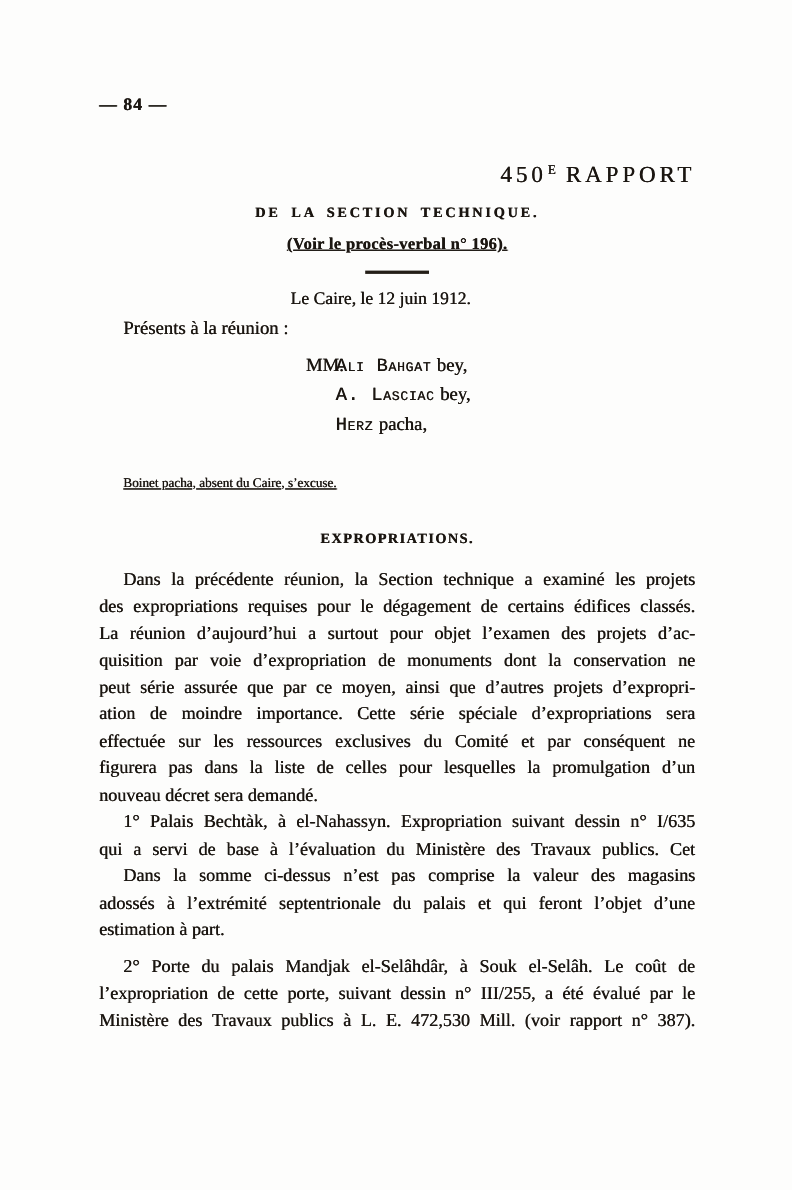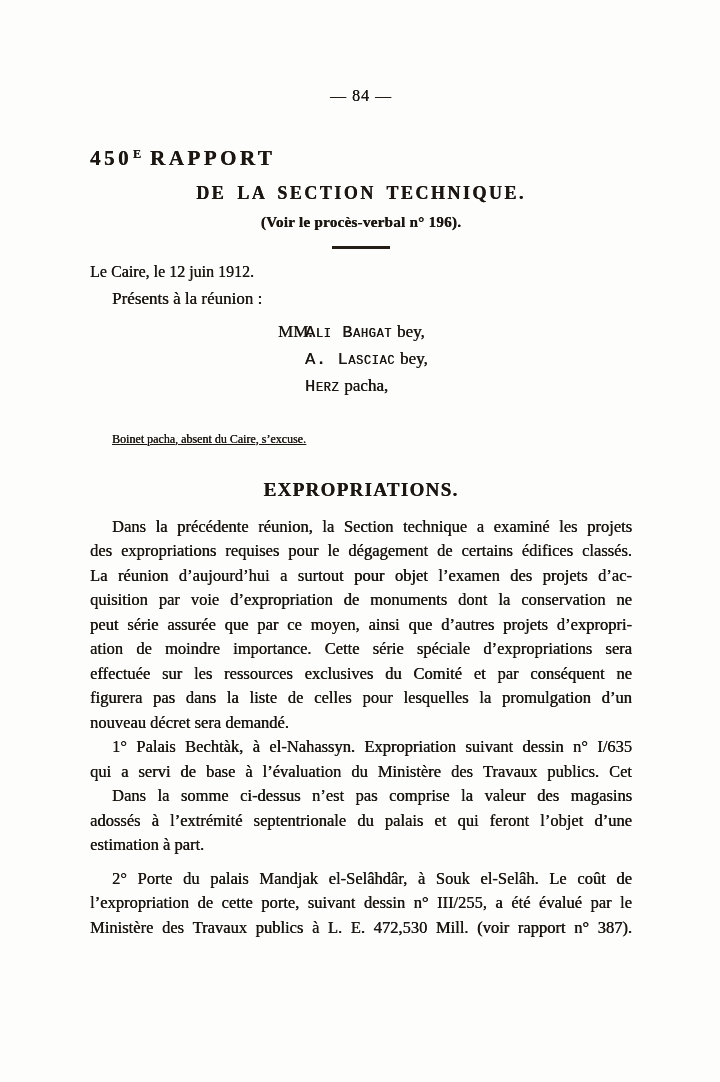--- a/index.html
+++ b/index.html
@@ -9,53 +9,53 @@
     box-sizing:border-box;
     padding-top:86px;
     background:#fdfdfc;
     color:#1b1611;
     font-family:"Liberation Serif","DejaVu Serif",serif;
     text-shadow:0.35px 0 0 currentColor; 
     overflow:hidden;
   }
   .content{margin-left:90px;margin-right:88px;width:542px;}
 
-  .page-number{height:20px;line-height:20px;text-align:center;
-    font-weight:normal;font-size:16px;letter-spacing:1px;}
-
-  .report-title{margin:36px 0 0;height:24px;line-height:24px;text-align:left;
-    font-weight:bold;font-size:21px;letter-spacing:3.5px;}
+  .page-number{height:20px;line-height:20px;text-align:left;
+    font-weight:bold;font-size:16px;letter-spacing:1px;}
+
+  .report-title{margin:36px 0 0;height:24px;line-height:24px;text-align:right;
+    font-weight:normal;font-size:21px;letter-spacing:3.5px;}
   .report-title .ord{font-size:12px;vertical-align:7px;letter-spacing:0;margin-left:1px;}
   .report-title .word{margin-left:9px;}
 
   .subtitle{margin-top:18px;height:18px;line-height:18px;text-align:center;
-    font-weight:bold;font-size:18px;letter-spacing:2.5px;word-spacing:4px;}
+    font-weight:bold;font-size:13px;letter-spacing:2.5px;word-spacing:4px;}
 
   .reference{margin-top:10px;height:20px;line-height:20px;text-align:center;
-    font-weight:bold;font-size:15px;letter-spacing:0.3px;}
+    font-weight:bold;font-size:15px;letter-spacing:0.3px;text-decoration:underline;}
 
   .rule{margin:14px auto 0;width:58px;height:2.5px;background:#241e17;}
 
-  .dateline{margin-top:13px;height:19px;line-height:19px;text-align:left;
+  .dateline{margin-top:13px;height:19px;line-height:19px;text-align:center;
     padding-right:30px;font-size:16px;}
 
   .presents{margin-top:8px;height:20px;line-height:20px;
     padding-left:22px;font-size:17px;}
 
   .attendees{margin-top:9px;margin-left:188px;font-size:17px;}
   .attendee-row{display:flex;height:27px;line-height:27px;}
   .mm-col{width:27px;flex:0 0 27px;}
   .sc{font-variant:small-caps;letter-spacing:0.6px;font-family:Liberation Mono, monospace;}
   .attendee .name{margin-right:5px;}
 
   .absent{margin-top:3px;height:21px;line-height:21px;
     padding-left:22px;font-size:12px;text-decoration:underline;}
 
   .section-heading{margin-top:32px;height:16px;line-height:16px;text-align:center;
-    font-weight:bold;font-size:19px;letter-spacing:1.3px;}
+    font-weight:bold;font-size:13px;letter-spacing:1.3px;}
 
   .body-text{font-size:16.5px;}
   .para{margin:0;}
   .para-1{margin-top:17px;}
   .para-4{margin-top:9px;}
   .line{height:24.5px;line-height:24.5px;white-space:nowrap;}
   .jline{display:flex;justify-content:space-between;}
   .jline span{white-space:pre;margin-right:4px;}
   .jline span:last-child{margin-right:0;}
   .indent{padding-left:22px;}

